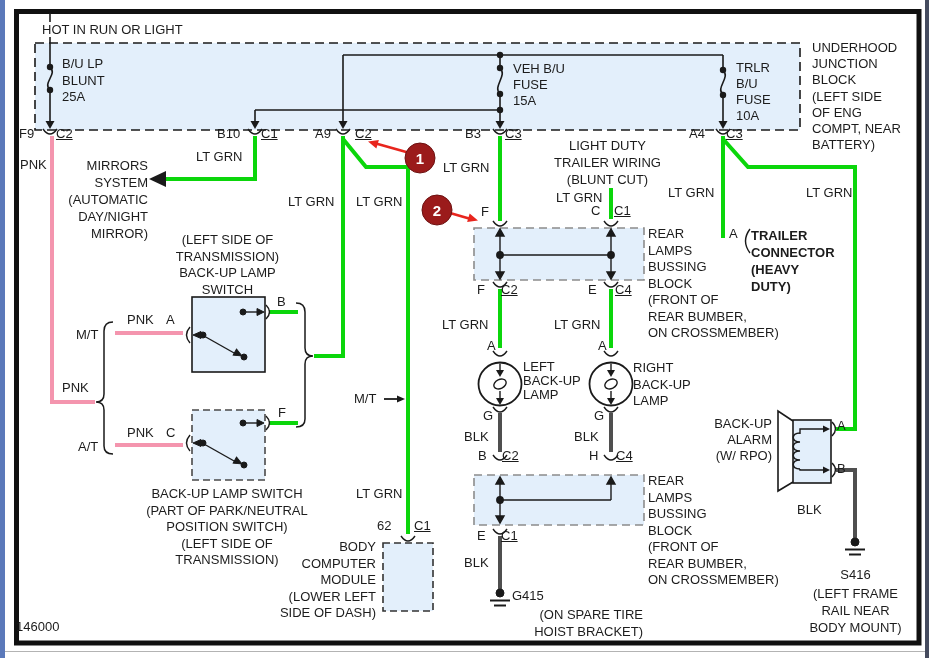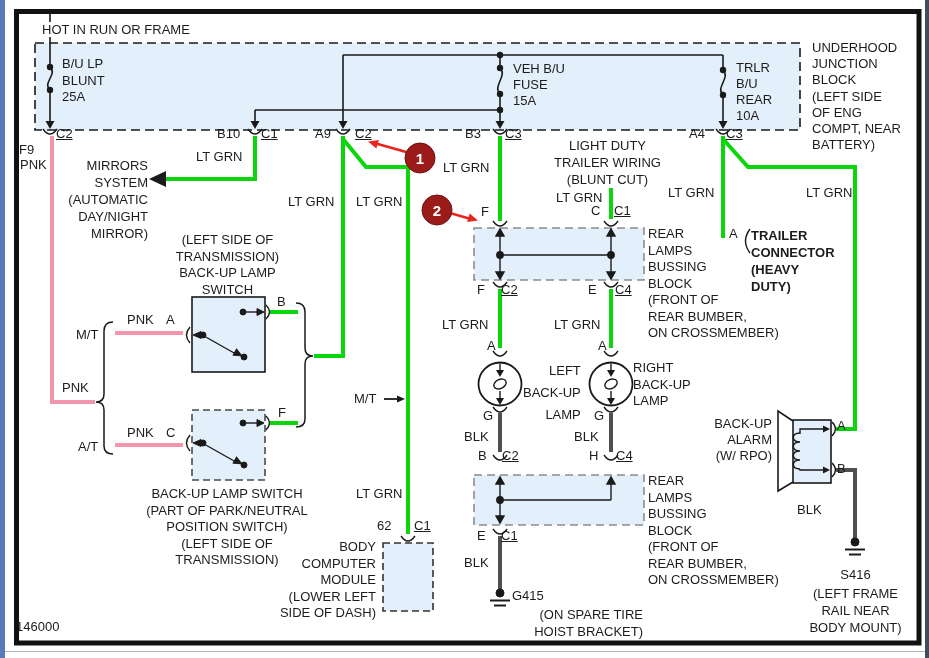--- a/index.html
+++ b/index.html
@@ -239,41 +239,41 @@
   <g>
     <circle cx="420" cy="158" r="15" fill="var(--annotation_circle)" stroke="#6d1111" stroke-width="1"></circle>
     <text x="420" y="163.5" text-anchor="middle" font-size="15" font-weight="bold" fill="#fff" font-family="Liberation Sans, sans-serif">1</text>
   </g>
   <g>
     <circle cx="437" cy="210" r="15" fill="var(--annotation_circle)" stroke="#6d1111" stroke-width="1"></circle>
     <text x="437" y="215.5" text-anchor="middle" font-size="15" font-weight="bold" fill="#fff" font-family="Liberation Sans, sans-serif">2</text>
   </g>
 </svg>
 
-<div class="lbl" style="left:42px;top:22px;">HOT IN RUN OR FRAME</div>
+<div class="lbl" style="left:42px;top:22px;">HOT IN RUN OR LIGHT</div>
 
 <div class="lbl" style="left:62px;top:56px;line-height:16.5px;">B/U LP
 BLUNT
 25A</div>
 <div class="lbl" style="left:513px;top:61px;">VEH B/U
 FUSE
 15A</div>
 <div class="lbl" style="left:736px;top:60px;">TRLR
 B/U
-REAR
+FUSE
 10A</div>
 <div class="lbl" style="left:812px;top:40px;line-height:16.2px;">UNDERHOOD
 JUNCTION
 BLOCK
 (LEFT SIDE
 OF ENG
 COMPT, NEAR
 BATTERY)</div>
 
-<span class="pin" style="left:19px;top:126px;margin-top:16px;">F9</span>
+<span class="pin" style="left:19px;top:126px;">F9</span>
 <span class="pin u" style="left:56px;top:126px;">C2</span>
 <span class="pin" style="left:217px;top:126px;">B10</span>
 <span class="pin u" style="left:261px;top:126px;">C1</span>
 <span class="pin" style="left:315px;top:126px;">A9</span>
 <span class="pin u" style="left:355px;top:126px;">C2</span>
 <span class="pin" style="left:465px;top:126px;">B3</span>
 <span class="pin u" style="left:505px;top:126px;">C3</span>
 <span class="pin" style="left:689px;top:126px;">A4</span>
 <span class="pin u" style="left:726px;top:126px;">C3</span>
 
@@ -315,21 +315,21 @@
 <span class="pin" style="left:477px;top:282px;">F</span>
 <span class="pin u" style="left:501px;top:282px;">C2</span>
 <span class="pin" style="left:588px;top:282px;">E</span>
 <span class="pin u" style="left:615px;top:282px;">C4</span>
 
 <span class="pin" style="left:442px;top:317px;">LT GRN</span>
 <span class="pin" style="left:554px;top:317px;">LT GRN</span>
 
 <span class="pin" style="left:487px;top:338px;">A</span>
 <span class="pin" style="left:598px;top:338px;">A</span>
-<div class="lbl" style="left:523px;top:360px;line-height:22px;text-align:right;">LEFT
+<div class="lbl" style="left:523px;top:360px;line-height:14px;">LEFT
 BACK-UP
 LAMP</div>
 <div class="lbl" style="left:633px;top:360px;line-height:16.5px;">RIGHT
 BACK-UP
 LAMP</div>
 <span class="pin" style="left:483px;top:408px;">G</span>
 <span class="pin" style="left:594px;top:408px;">G</span>
 <span class="pin" style="left:464px;top:429px;">BLK</span>
 <span class="pin" style="left:574px;top:429px;">BLK</span>
 <span class="pin" style="left:478px;top:448px;">B</span>

